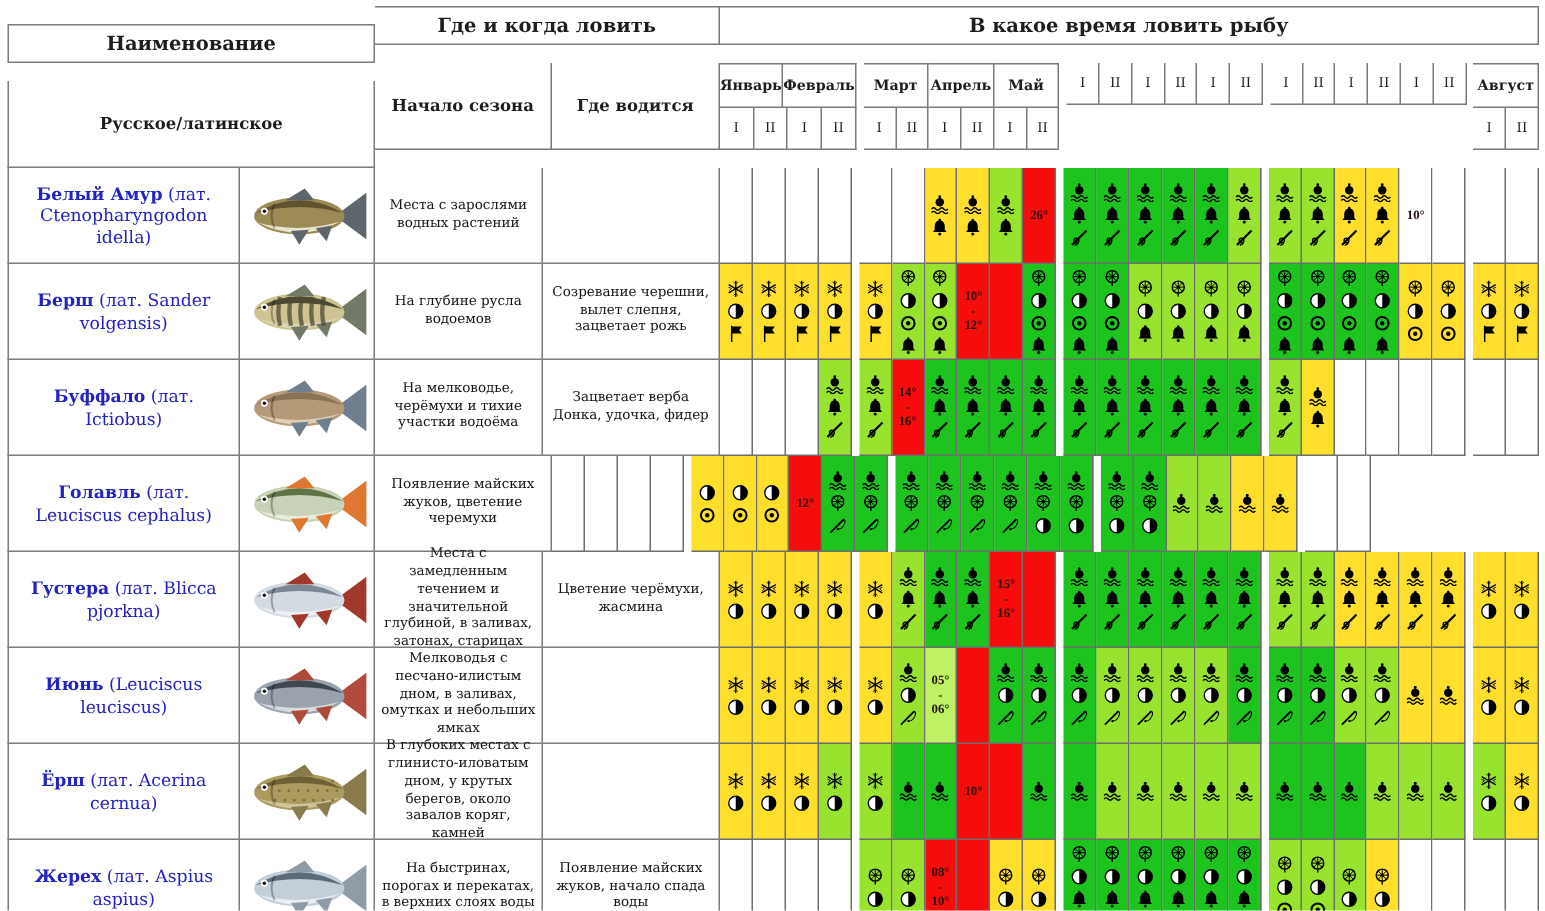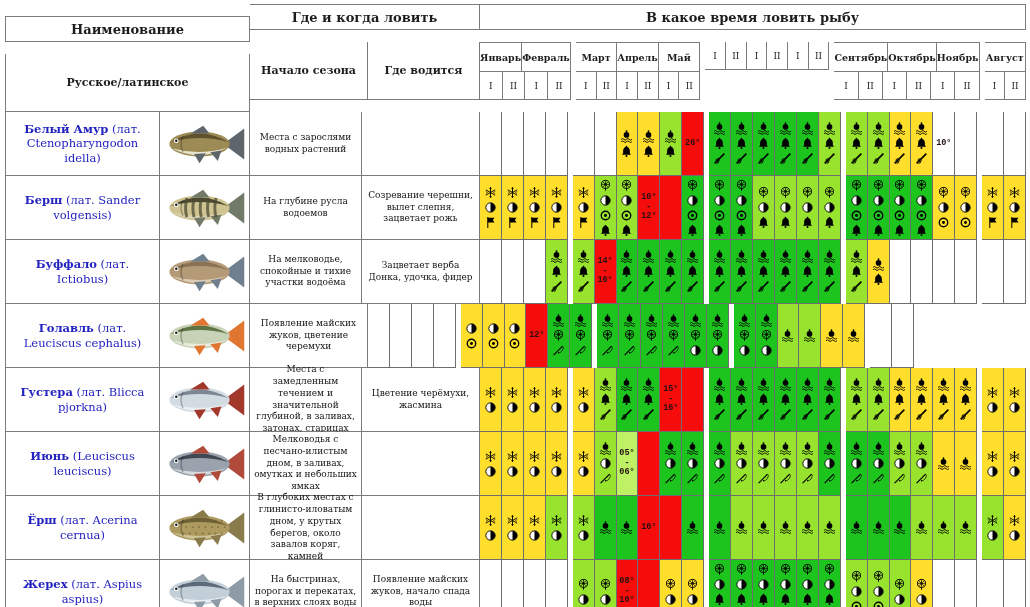--- a/index.html
+++ b/index.html
@@ -39,21 +39,21 @@
   .fname b{font-weight:bold;}
   .photocell{display:flex;align-items:center;justify-content:center;padding:2px;}
   .photocell svg{width:84px;height:42px;}
   .txtcell{display:flex;align-items:center;justify-content:center;text-align:center;
            font-size:9px;line-height:1.3;color:#141414;padding:2px 3px;}
   .cal-cell{flex:1;min-width:0;display:flex;flex-direction:column;align-items:center;
             justify-content:center;gap:2px;box-sizing:border-box;
             border-right:1px solid #6e6e6e;border-bottom:1px solid #6e6e6e;padding:1px 0;overflow:hidden;}
   .icn{width:13px;height:13px;display:block;flex:0 0 auto;}
   .temp{font-size:8.5px;font-weight:bold;color:#231010;text-align:center;line-height:1.15;
-        font-family:Liberation Mono, monospace;}
+        font-family:Liberation Serif, serif;}
   .partial .cal-cell{border-bottom:none;}
   .partial{height:7px;overflow:hidden;}
   .partial .lp{height:7px;}
   #sprite{position:absolute;width:0;height:0;overflow:hidden;}
 </style>
 </head>
 <body>
 
 <svg id="sprite" xmlns="http://www.w3.org/2000/svg">
   <defs>
@@ -162,25 +162,20 @@
                 <div class="half">II</div>
                 <div class="half">I</div>
                 <div class="half">II</div>
                 <div class="half">I</div>
                 <div class="half">II</div>
               </div>
             </div>
           </div>
           <div class="grp" style="flex:6">
             <div class="gcol">
-              <div class="m-row">
-                <div class="m-name">Сентябрь</div>
-                <div class="m-name">Октябрь</div>
-                <div class="m-name">Ноябрь</div>
-              </div>
               <div class="h-row">
                 <div class="half">I</div>
                 <div class="half">II</div>
                 <div class="half">I</div>
                 <div class="half">II</div>
                 <div class="half">I</div>
                 <div class="half">II</div>
               </div>
             </div>
           </div>
@@ -705,21 +700,21 @@
     <path d="M10 28 Q40 43 70 27 Q40 36 10 28 z" fill="#dccdb4"></path>
     <polygon points="30,11.5 44,3 51,11.5" fill="#6f7f8d"></polygon>
     <polygon points="34,34 40,44 47,33" fill="#6f7f8d"></polygon>
     <polygon points="52,32 60,41.5 64,30" fill="#6f7f8d"></polygon>
 
     <path d="M22 14 q-4.5 9 0 18" fill="none" stroke="rgba(0,0,0,0.28)" stroke-width="1.5"></path>
     <circle cx="14.5" cy="19.5" r="2.5" fill="#fff"></circle>
     <circle cx="14.5" cy="19.5" r="1.3" fill="#111"></circle>
   </svg>
           </div>
-      <div class="cell txtcell w112">На мелководье, спокойные и тихие участки водоёма</div>
+      <div class="cell txtcell w112">На мелководье, черёмухи и тихие участки водоёма</div>
       <div class="cell txtcell w118">Зацветает верба Донка, удочка, фидер</div>
       <div class="cal calw">
             <div class="grp" style="flex:4">
               <div class="cal-cell " style="background:#ffffff"></div>
               <div class="cal-cell " style="background:#ffffff"></div>
               <div class="cal-cell " style="background:#ffffff"></div>
               <div class="cal-cell " style="background:#97e32d">
                 <svg class="icn">
                   <use href="#i-float"></use>
                 </svg>

